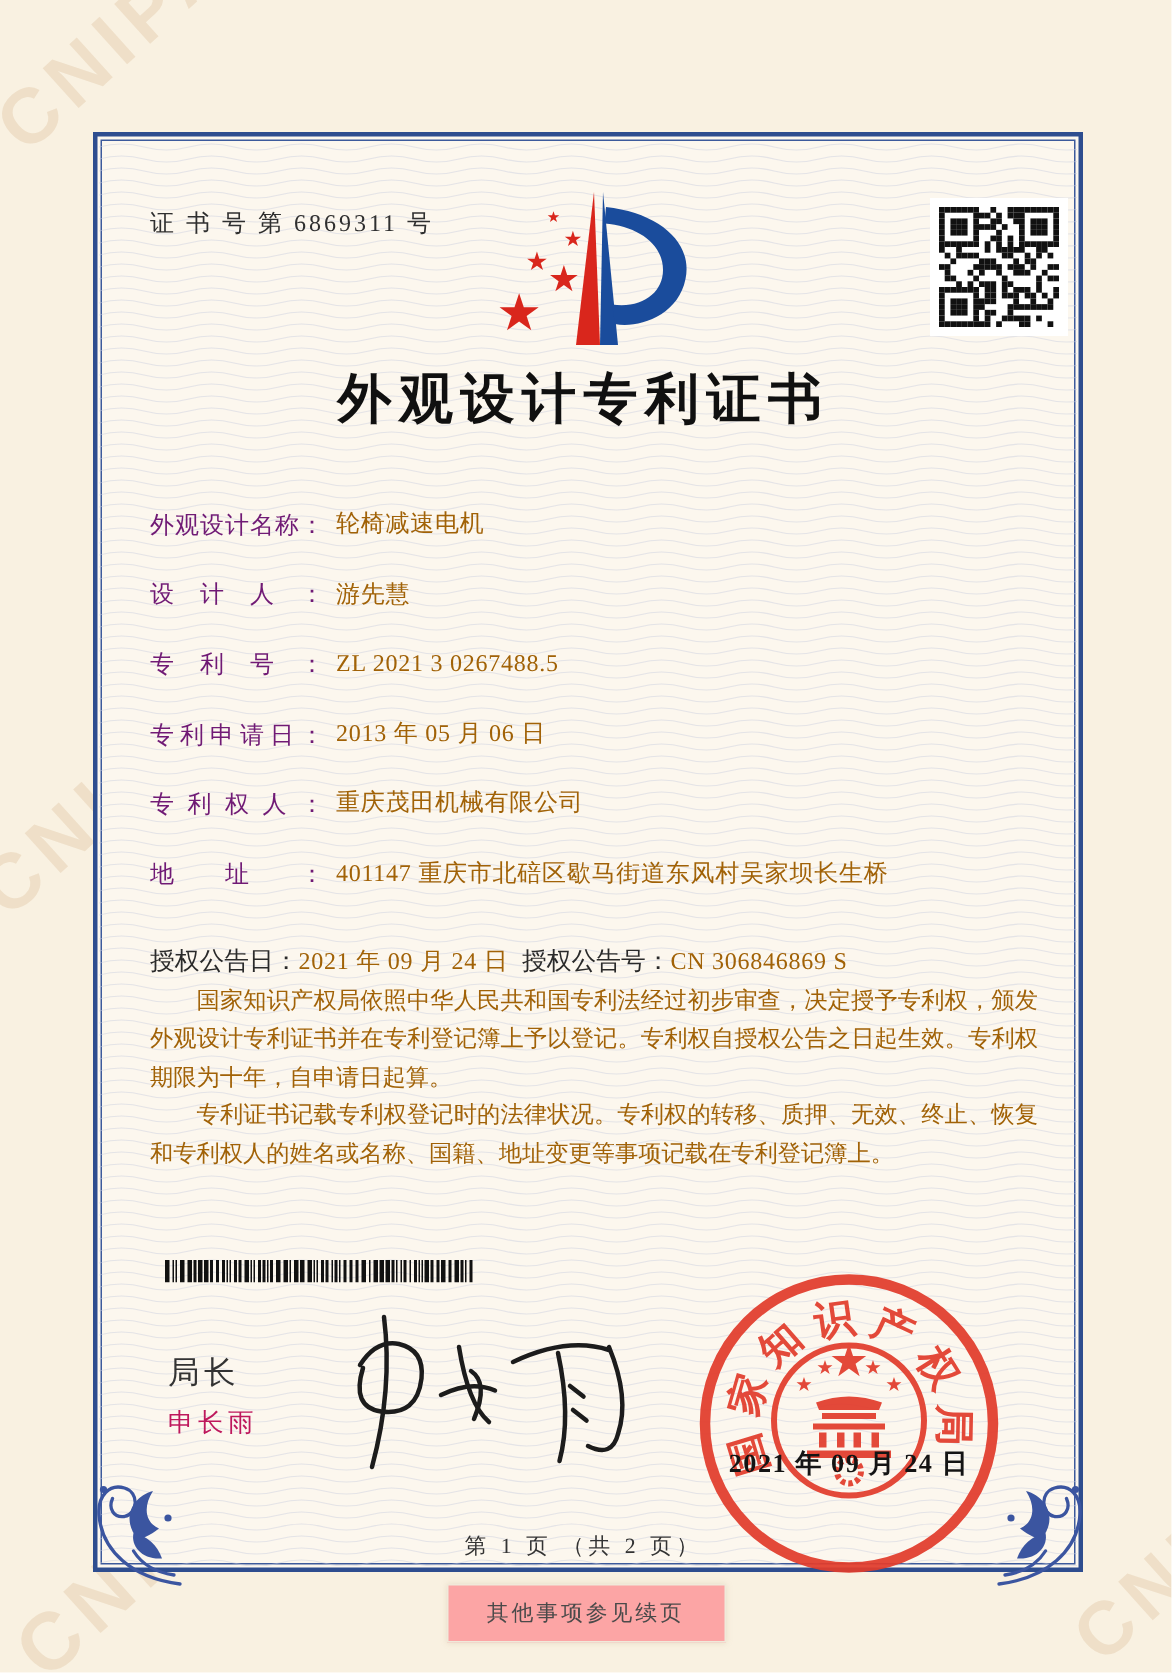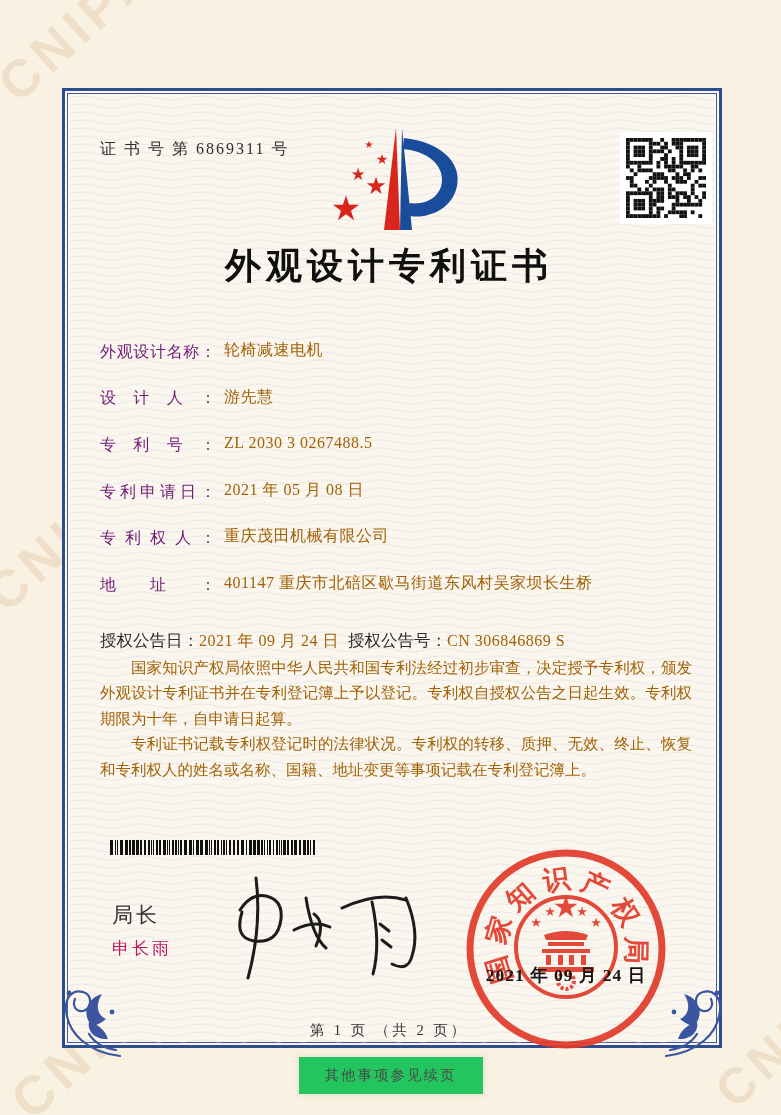--- a/index.html
+++ b/index.html
@@ -61,21 +61,21 @@
   .seal-date{
     position:absolute; left:446px; top:963px; width:240px; text-align:center;
     font-size:17.5px; letter-spacing:1px; color:#141414; font-weight:bold;
   }
   .pageinfo{
     position:absolute; left:62px; top:1021px; width:654px; text-align:center;
     font-size:14.5px; letter-spacing:3px; color:#333;
   }
   .contbox{
     position:absolute; left:50%; transform:translateX(-50%); top:1056px;
-    background:#22c55e; border:1px solid #f0e9da; padding:9px 26px;
+    background:#fca5a5; border:1px solid #f0e9da; padding:9px 26px;
     box-shadow:0 0 4px rgba(180,160,120,.25);
     font-size:14.5px; letter-spacing:2px; color:#4a4a4a;
   }
   .orn{position:absolute;}
   .orn.right{transform:scaleX(-1);}
 </style>
 </head>
 <body>
 
 <div class="page">
@@ -348,24 +348,24 @@
   <div class="title">外观设计专利证书</div>
 
   <div class="fields">
     <div class="frow">
       <span class="flabel">外观设计名称：</span><span class="fvalue">轮椅减速电机</span>
     </div>
     <div class="frow">
       <span class="flabel">设计人：</span><span class="fvalue">游先慧</span>
     </div>
     <div class="frow">
-      <span class="flabel">专利号：</span><span class="fvalue">ZL 2030 3 0267488.5</span>
+      <span class="flabel">专利号：</span><span class="fvalue">ZL 2021 3 0267488.5</span>
     </div>
     <div class="frow">
-      <span class="flabel">专利申请日：</span><span class="fvalue">2021 年 05 月 08 日</span>
+      <span class="flabel">专利申请日：</span><span class="fvalue">2013 年 05 月 06 日</span>
     </div>
     <div class="frow">
       <span class="flabel">专利权人：</span><span class="fvalue">重庆茂田机械有限公司</span>
     </div>
     <div class="frow">
       <span class="flabel">地址：</span><span class="fvalue">401147 重庆市北碚区歇马街道东风村吴家坝长生桥</span>
     </div>
   </div>
 
   <div class="grant">

